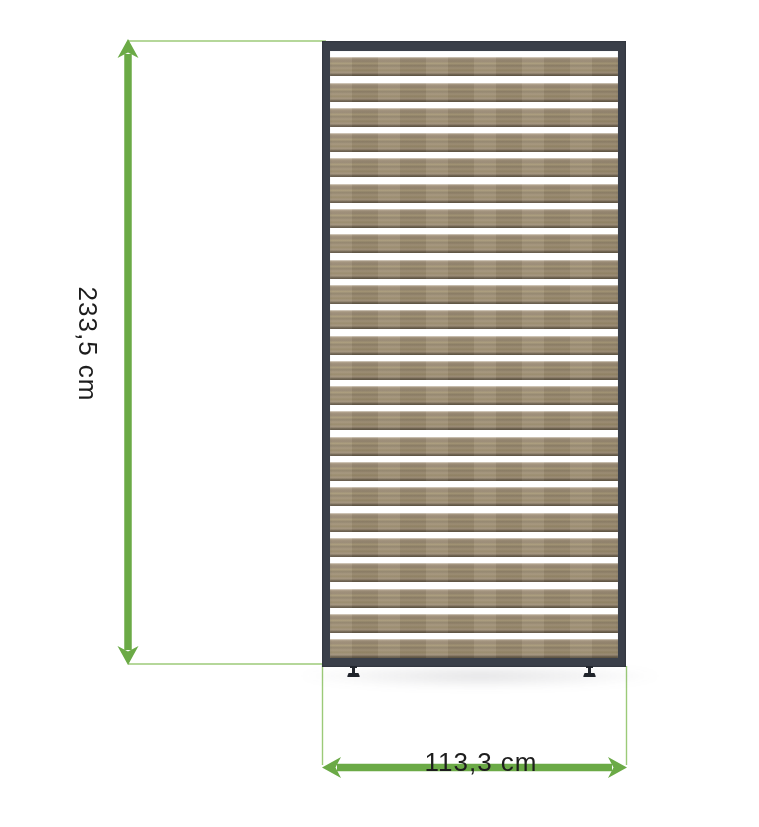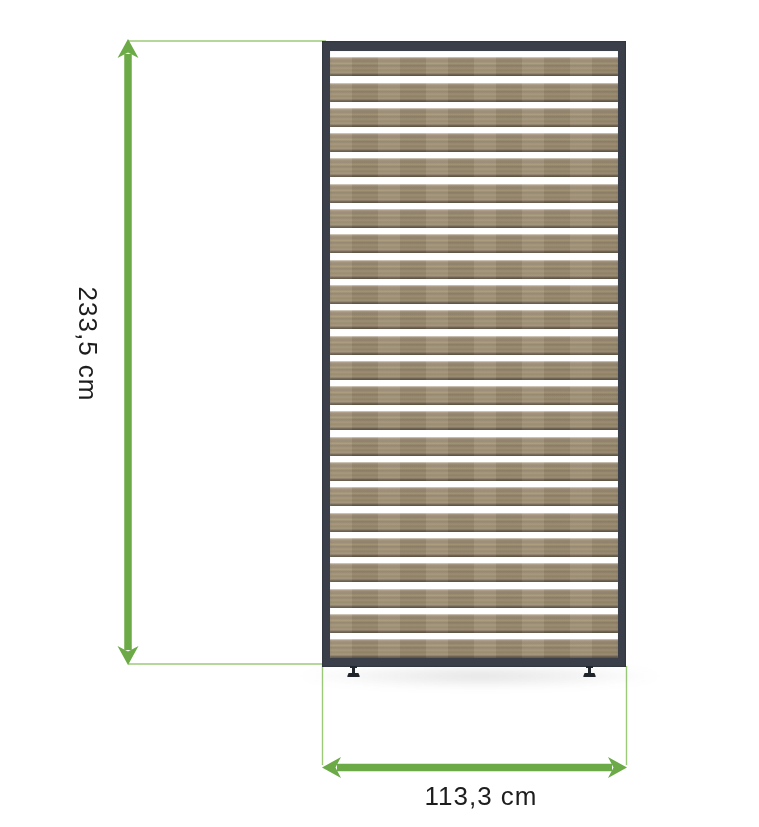--- a/index.html
+++ b/index.html
@@ -81,21 +81,21 @@
     font-size:26px;
     letter-spacing:1px;
     white-space:nowrap;
     line-height:1;
   }
   .dim-height{
     left:88px;top:344px;
     transform:translate(-50%,-50%) rotate(90deg);
   }
   .dim-width{
-    left:481px;top:783px;
+    left:481px;top:749px;
     transform:translateX(-50%);
   }
 </style>
 </head>
 <body>
 
 <div class="canvas">
 
   <svg class="overlay" viewBox="0 0 759 827" xmlns="http://www.w3.org/2000/svg">
 

